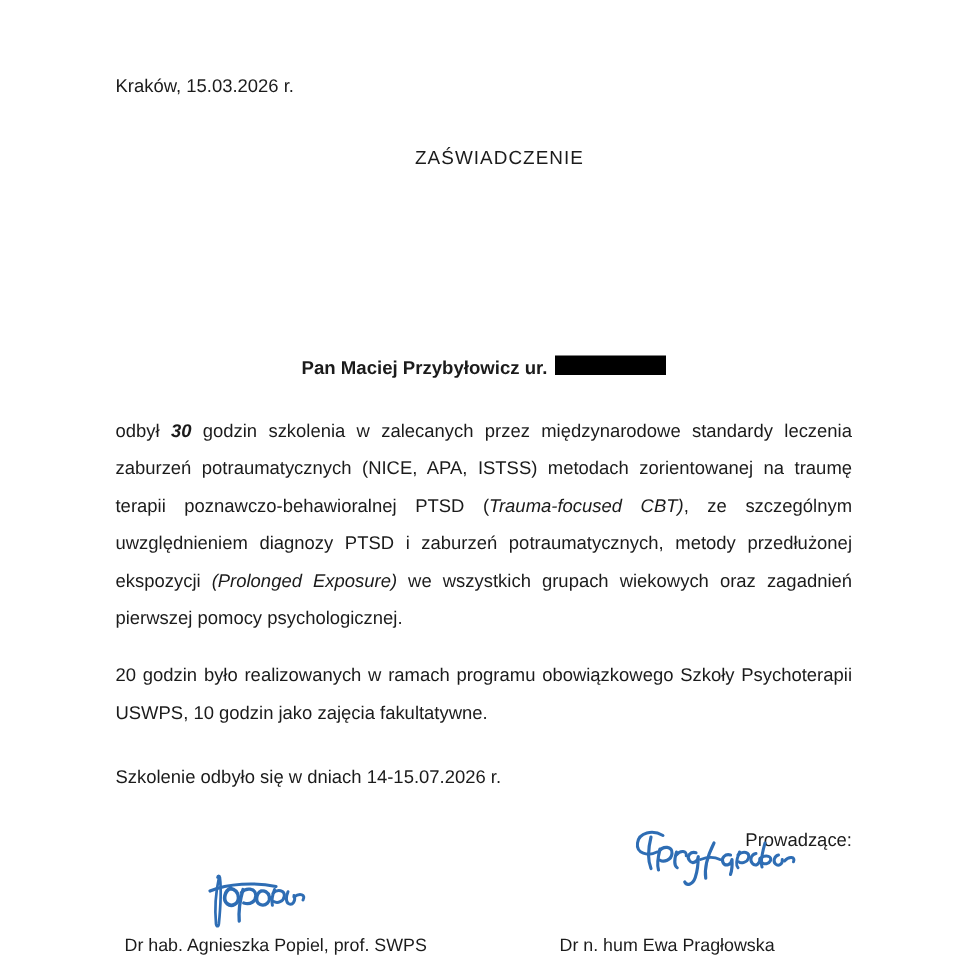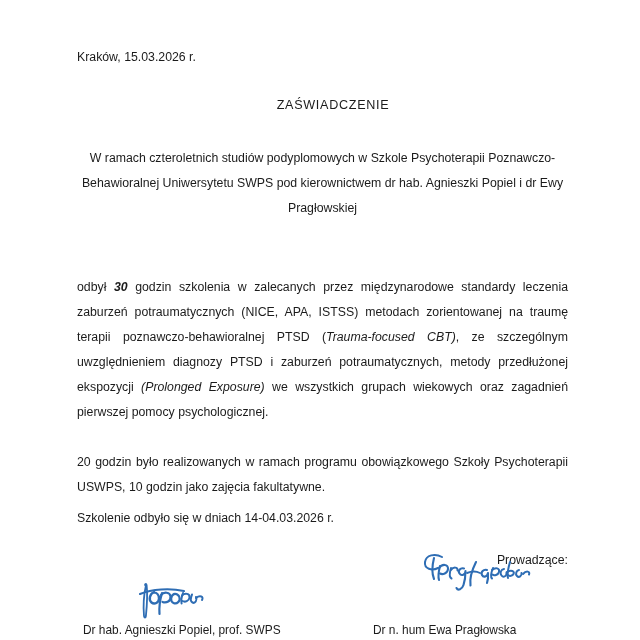--- a/index.html
+++ b/index.html
@@ -77,21 +77,21 @@
   .body-par {
     position: absolute;
     left: 77px;
     width: 491px;
     text-align: justify;
     text-justify: inter-word;
     font-size: 12.3px;
     line-height: 25px;
   }
   .body-par.p1 { top: 275px; }
-  .body-par.p2 { top: 438px; margin-top: 12px; }
+  .body-par.p2 { top: 438px; }
 
   .body-par b { font-weight: bold; font-style: italic; }
   .body-par i { font-style: italic; }
 
   .single-line {
     position: absolute;
     left: 77px;
     width: 491px;
     font-size: 12.3px;
     line-height: 18px;
@@ -144,30 +144,32 @@
 </style>
 </head>
 <body>
 
 <div class="page">
 
   <div class="place-date">Kraków, 15.03.2026 r.</div>
 
   <div class="doc-title">ZAŚWIADCZENIE</div>
 
-  <div class="intro">W ramach czteroletnich studiów podyplomowych w Szkole Psychoterapii Poznawczo-Behawioralnej Uniwersytetu SWPS pod kierownictwem dr hab. Agnieszki Popiel i dr Ewy Pragłowskiej</div>
-
+
+  <div class="name-line">
+    <span>Pan Maciej Przybyłowicz ur.</span><span class="redaction"></span>
+  </div>
 
   <div class="body-par p1">
     <span>odbył </span><b>30</b><span> godzin szkolenia w zalecanych przez międzynarodowe standardy leczenia zaburzeń potraumatycznych (NICE, APA, ISTSS)  metodach zorientowanej na traumę terapii poznawczo-behawioralnej PTSD (</span><i>Trauma-focused CBT)</i><span>, ze szczególnym uwzględnieniem diagnozy PTSD i zaburzeń potraumatycznych, metody przedłużonej ekspozycji </span><i>(Prolonged Exposure)</i><span> we wszystkich grupach wiekowych oraz zagadnień pierwszej pomocy psychologicznej.</span>
   </div>
 
   <div class="body-par p2">20 godzin było realizowanych w ramach programu obowiązkowego Szkoły Psychoterapii USWPS, 10 godzin jako zajęcia fakultatywne.</div>
 
-  <div class="single-line line-dates">Szkolenie odbyło się w dniach 14-04.03.2026 r.</div>
+  <div class="single-line line-dates">Szkolenie odbyło się w dniach 14-15.07.2026 r.</div>
 
   <div class="single-line line-leaders">Prowadzące:</div>
 
   <div class="sig-popiel">
     <svg viewBox="0 0 120 42" xmlns="http://www.w3.org/2000/svg" fill="none" stroke="#2e6db4" stroke-linecap="round" stroke-linejoin="round">
       <path d="M8 16 C20 11, 38 10, 52 13" stroke-width="2.1"></path>
       <path d="M14 7 C12 16, 11 27, 12 38 C12.4 40, 13.6 40, 13.9 38 C15 27, 15.6 15, 14.6 7
                C14.4 5.6, 13.2 5.6, 13 7 Z" stroke-width="1.8"></path>
       <path d="M22 14 C17.5 16, 16.5 22, 19.5 24.5 C22.5 27, 27 24.5, 27 20.5
                C27 17, 24.5 14.5, 21.5 14.4" stroke-width="2.4"></path>
@@ -200,17 +202,17 @@
       <path d="M72 22 C75.5 19, 80 20, 79 24 C78.2 27, 74 28, 72.5 26.5" stroke-width="2"></path>
       <path d="M84 21 C81 21.5, 79.5 25, 81.5 27.5 C83.5 30, 87 28, 86.5 24.5" stroke-width="2"></path>
       <path d="M90 14 C88 21, 87 27, 88 30" stroke-width="2"></path>
       <path d="M87 24 C91 21.5, 95 23, 93.5 26 C92.5 28, 89.5 28.5, 88 27" stroke-width="2"></path>
       <path d="M99 22 C96.5 22.5, 95 26, 97 28 C99 30, 102 28, 101.5 25" stroke-width="2"></path>
       <path d="M103 26 C106 22.5, 110.5 23, 109 26.5" stroke-width="2"></path>
     </svg>
   </div>
 
   <div class="footer-names">
-    <span class="fn-left">Dr hab. Agnieszki Popiel, prof. SWPS</span>
+    <span class="fn-left">Dr hab. Agnieszka Popiel, prof. SWPS</span>
     <span class="fn-right">Dr n. hum Ewa Pragłowska</span>
   </div>
 
 </div>
 
 </body></html>

